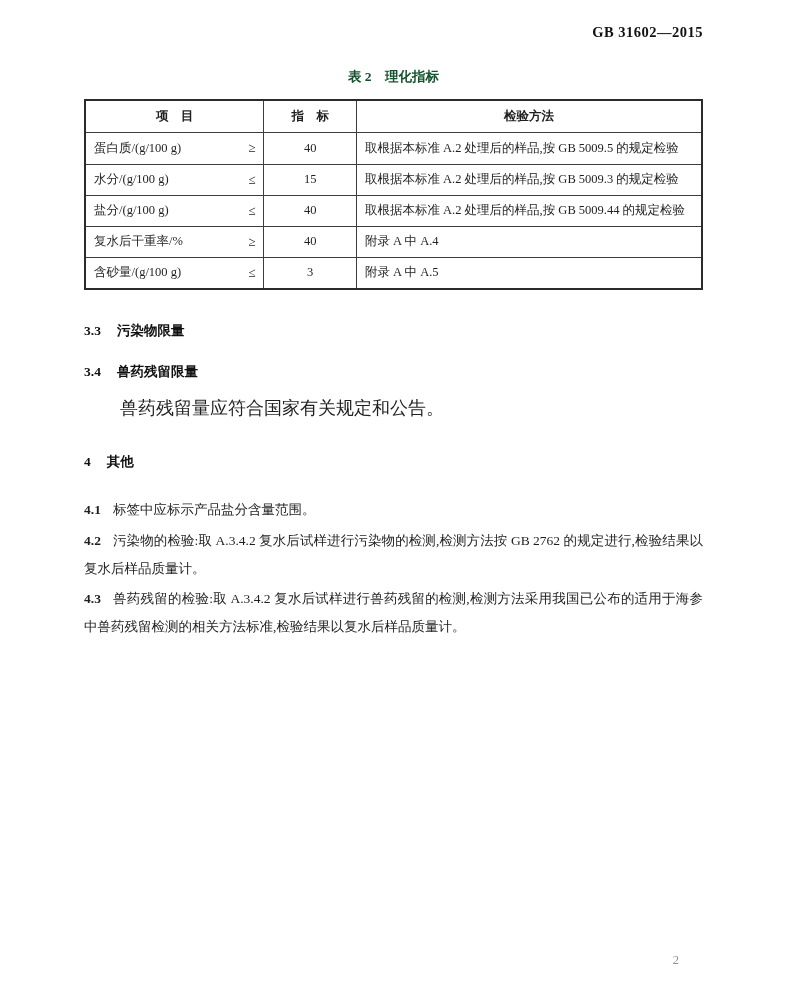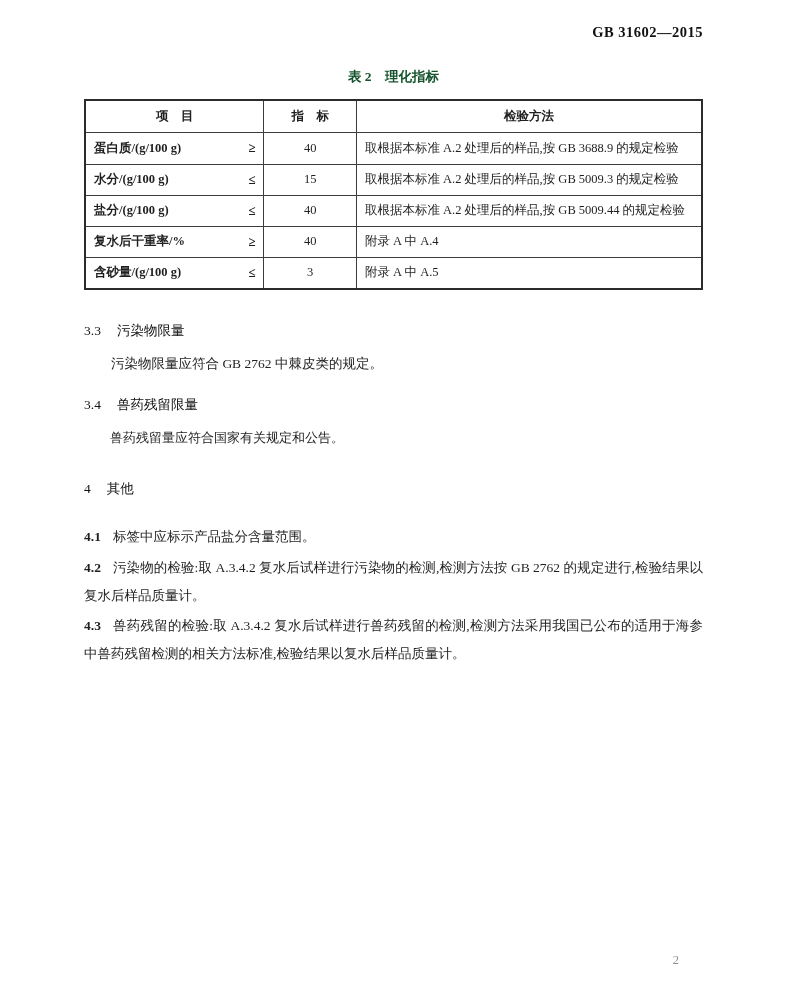--- a/index.html
+++ b/index.html
@@ -50,36 +50,36 @@
   }
   table.spec-table th {
     font-weight: bold;
     text-align: center;
     padding: 6px 4px;
     border-radius: 13px;
   }
   col.c-item   { width: 29%; }
   col.c-index  { width: 15%; }
   col.c-method { width: 56%; }
-  td.cell-item { padding-right: 6px; font-weight: bold; }
+  td.cell-item { padding-right: 6px; }
   .item-flex { display: flex; justify-content: space-between; align-items: center; }
   .relation { padding-left: 6px; font-size: 13px; }
   td.cell-value { text-align: center; }
   td.cell-method { text-align: left; }
 
   .clause-heading {
-    font-weight: normal;
+    font-weight: bold;
     font-size: 13.5px;
     color: #111;
   }
   .clause-heading .num { padding-right: 16px; }
   .h-33 { margin-top: 32px; }
   .p-33 { margin-top: 15px; text-indent: 2em; font-size: 13.5px; }
   .h-34 { margin-top: 23px; }
-  .p-34 { margin-top: 15px; text-indent: 2em; font-size: 13px; }
+  .p-34 { margin-top: 15px; text-indent: 2em; font-size: 18px; }
   .h-4  { margin-top: 33px; }
   .numbered-para {
     font-size: 13.5px;
     line-height: 28px;
     text-align: justify;
   }
   .numbered-para .num { font-weight: bold; padding-right: 12px; }
   .p-41 { margin-top: 25px; }
   .p-42 { margin-top: 3px; }
   .p-43 { margin-top: 2px; }
@@ -117,21 +117,21 @@
       </thead>
       <tbody>
         <tr>
           <td class="cell-item">
             <span class="item-flex">
               <span>蛋白质/(g/100 g)</span>
               <span class="relation">≥</span>
             </span>
           </td>
           <td class="cell-value">40</td>
-          <td class="cell-method">取根据本标准 A.2 处理后的样品,按 GB 3688.9 的规定检验</td>
+          <td class="cell-method">取根据本标准 A.2 处理后的样品,按 GB 5009.5 的规定检验</td>
         </tr>
         <tr>
           <td class="cell-item">
             <span class="item-flex">
               <span>水分/(g/100 g)</span>
               <span class="relation">≤</span>
             </span>
           </td>
           <td class="cell-value">15</td>
           <td class="cell-method">取根据本标准 A.2 处理后的样品,按 GB 5009.3 的规定检验</td>
@@ -165,21 +165,20 @@
           </td>
           <td class="cell-value">3</td>
           <td class="cell-method">附录 A 中 A.5</td>
         </tr>
       </tbody>
     </table>
 
     <div class="clause-heading h-33">
       <span class="num">3.3</span><span>污染物限量</span>
     </div>
-    <div class="p-33">污染物限量应符合 GB 2762 中棘皮类的规定。</div>
 
     <div class="clause-heading h-34">
       <span class="num">3.4</span><span>兽药残留限量</span>
     </div>
     <div class="p-34">兽药残留量应符合国家有关规定和公告。</div>
 
     <div class="clause-heading h-4">
       <span class="num">4</span><span>其他</span>
     </div>
 

